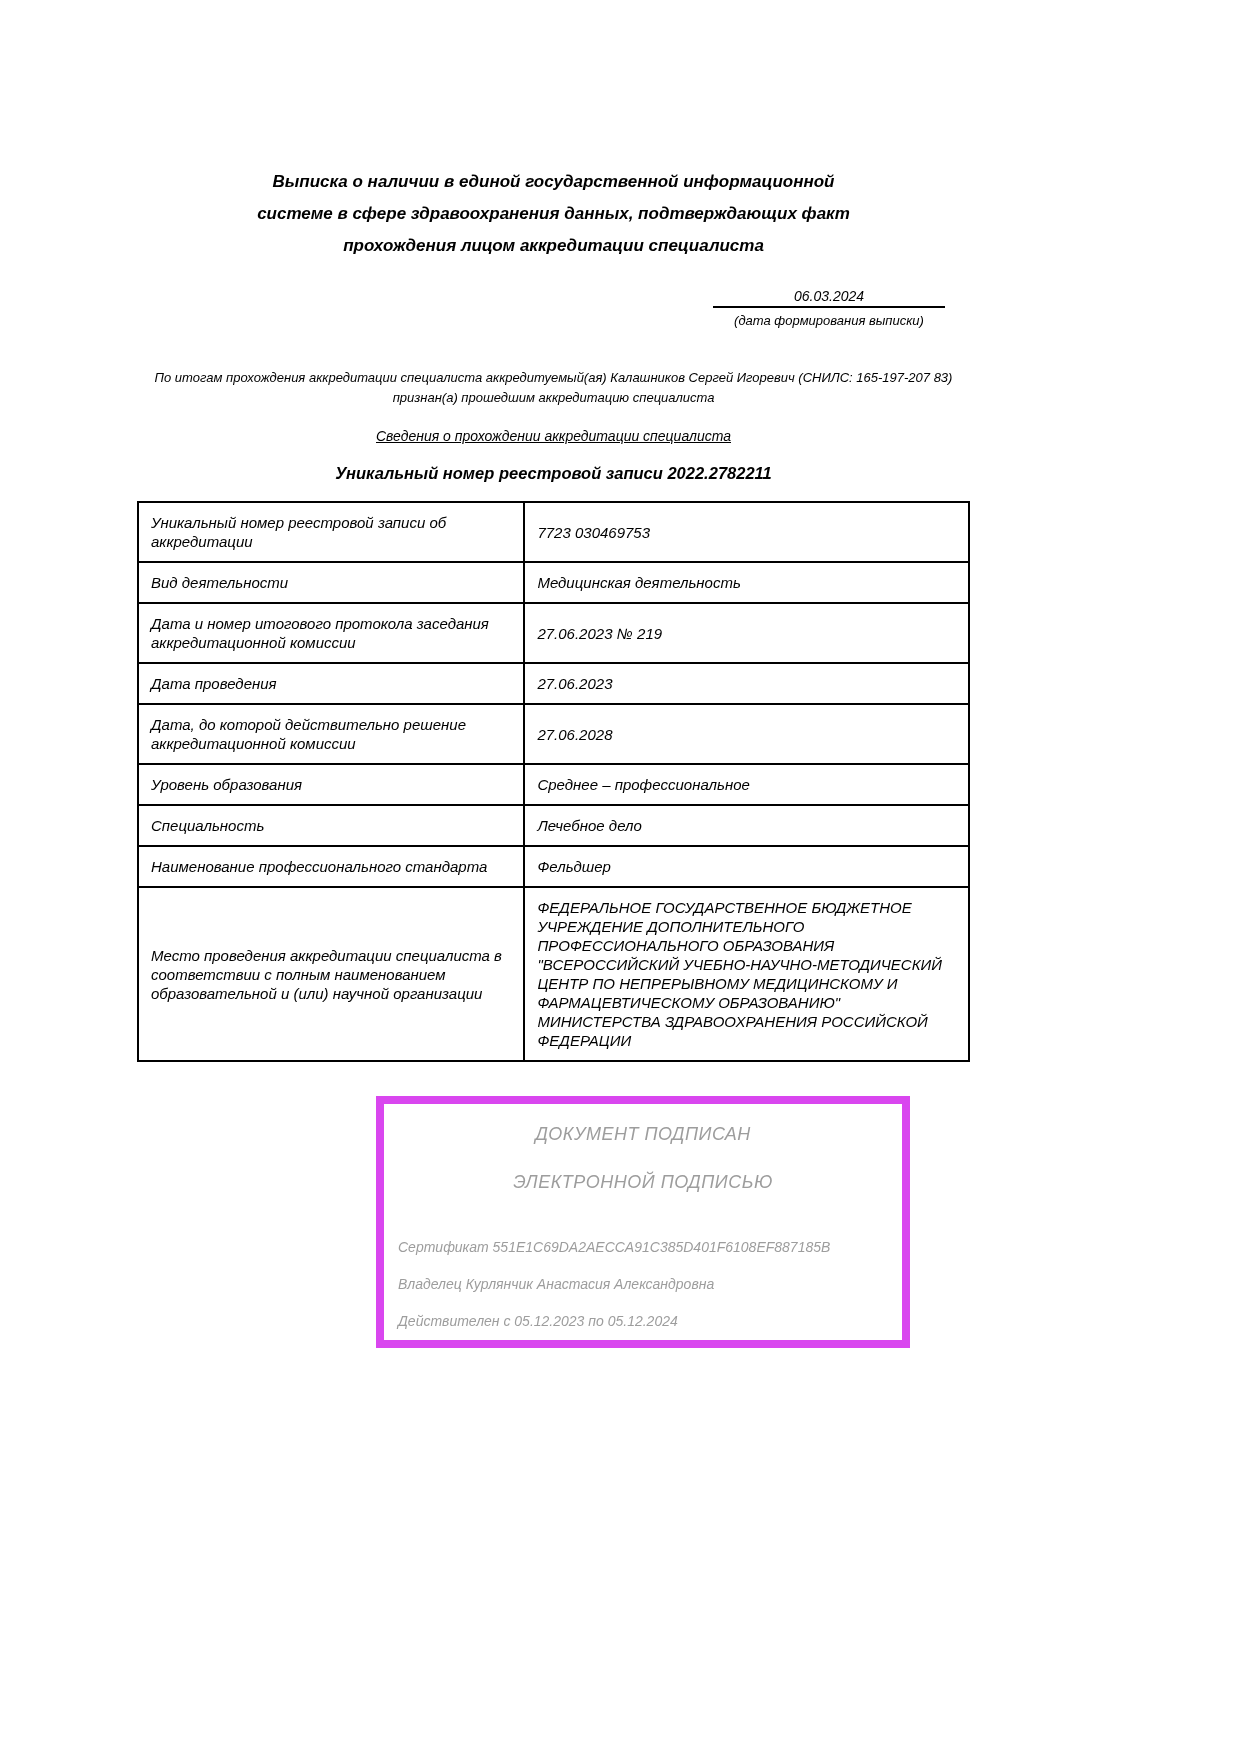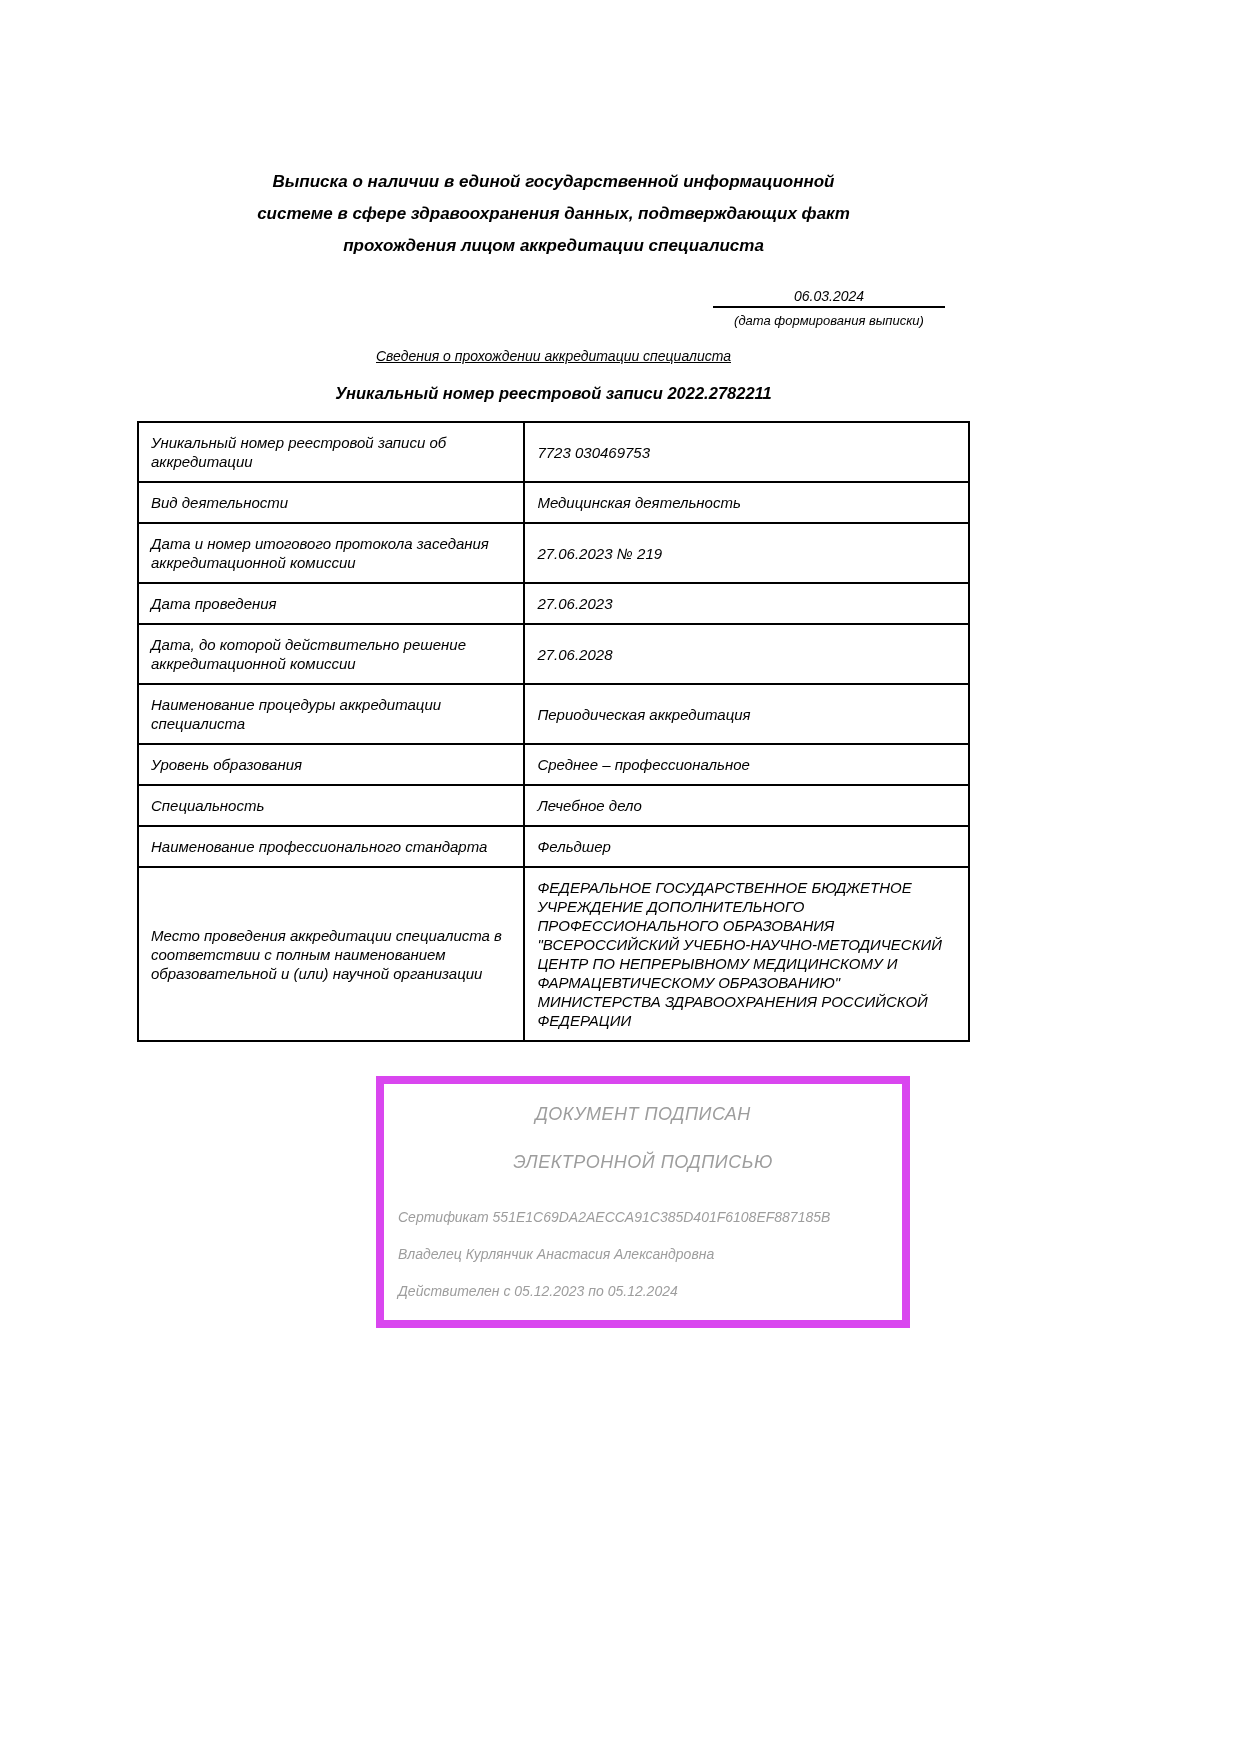--- a/index.html
+++ b/index.html
@@ -89,41 +89,42 @@
     padding:12px 14px 0 14px;
   }
   .sig-title {
     text-align:center;
     font-size:18px;
     letter-spacing:0.5px;
   }
   .sig-title.first { margin-top:8px; }
   .sig-title.second { margin-top:27px; }
   .sig-line { font-size:14px; }
-  .sig-line.cert { margin-top:36px; }
+  .sig-line.cert { margin-top:46px; }
   .sig-line.owner { margin-top:21px; }
   .sig-line.valid { margin-top:21px; }
 </style>
 </head>
 <body>
 
 <div class="page">
   <div class="content">
 
     <div class="doc-title">
       <div>Выписка о наличии в единой государственной информационной</div>
       <div>системе в сфере здравоохранения данных, подтверждающих факт</div>
       <div>прохождения лицом аккредитации специалиста</div>
     </div>
 
     <div class="date-block">
       <div class="date-value">06.03.2024</div>
       <div class="date-label">(дата формирования выписки)</div>
     </div>
 
+    <div class="intro">По итогам прохождения аккредитации специалиста аккредитуемый(ая) Калашников Сергей Игоревич (СНИЛС: 165-197-207 83) признан(а) прошедшим аккредитацию специалиста</div>
 
     <div class="section-heading">Сведения о прохождении аккредитации специалиста</div>
 
     <div class="record-heading">Уникальный номер реестровой записи 2022.2782211</div>
 
     <table class="acc-table">
       <tbody>
         <tr>
           <td class="cell-label">Уникальный номер реестровой записи об аккредитации</td>
           <td class="cell-value">7723 030469753</td>
@@ -136,24 +137,20 @@
           <td class="cell-label">Дата и номер итогового протокола заседания аккредитационной комиссии</td>
           <td class="cell-value">27.06.2023 № 219</td>
         </tr>
         <tr>
           <td class="cell-label">Дата проведения</td>
           <td class="cell-value">27.06.2023</td>
         </tr>
         <tr>
           <td class="cell-label">Дата, до которой действительно решение аккредитационной комиссии</td>
           <td class="cell-value">27.06.2028</td>
-        </tr>
-        <tr>
-          <td class="cell-label">Наименование процедуры аккредитации специалиста</td>
-          <td class="cell-value">Периодическая аккредитация</td>
         </tr>
         <tr>
           <td class="cell-label">Уровень образования</td>
           <td class="cell-value">Среднее – профессиональное</td>
         </tr>
         <tr>
           <td class="cell-label">Специальность</td>
           <td class="cell-value">Лечебное дело</td>
         </tr>
         <tr>

